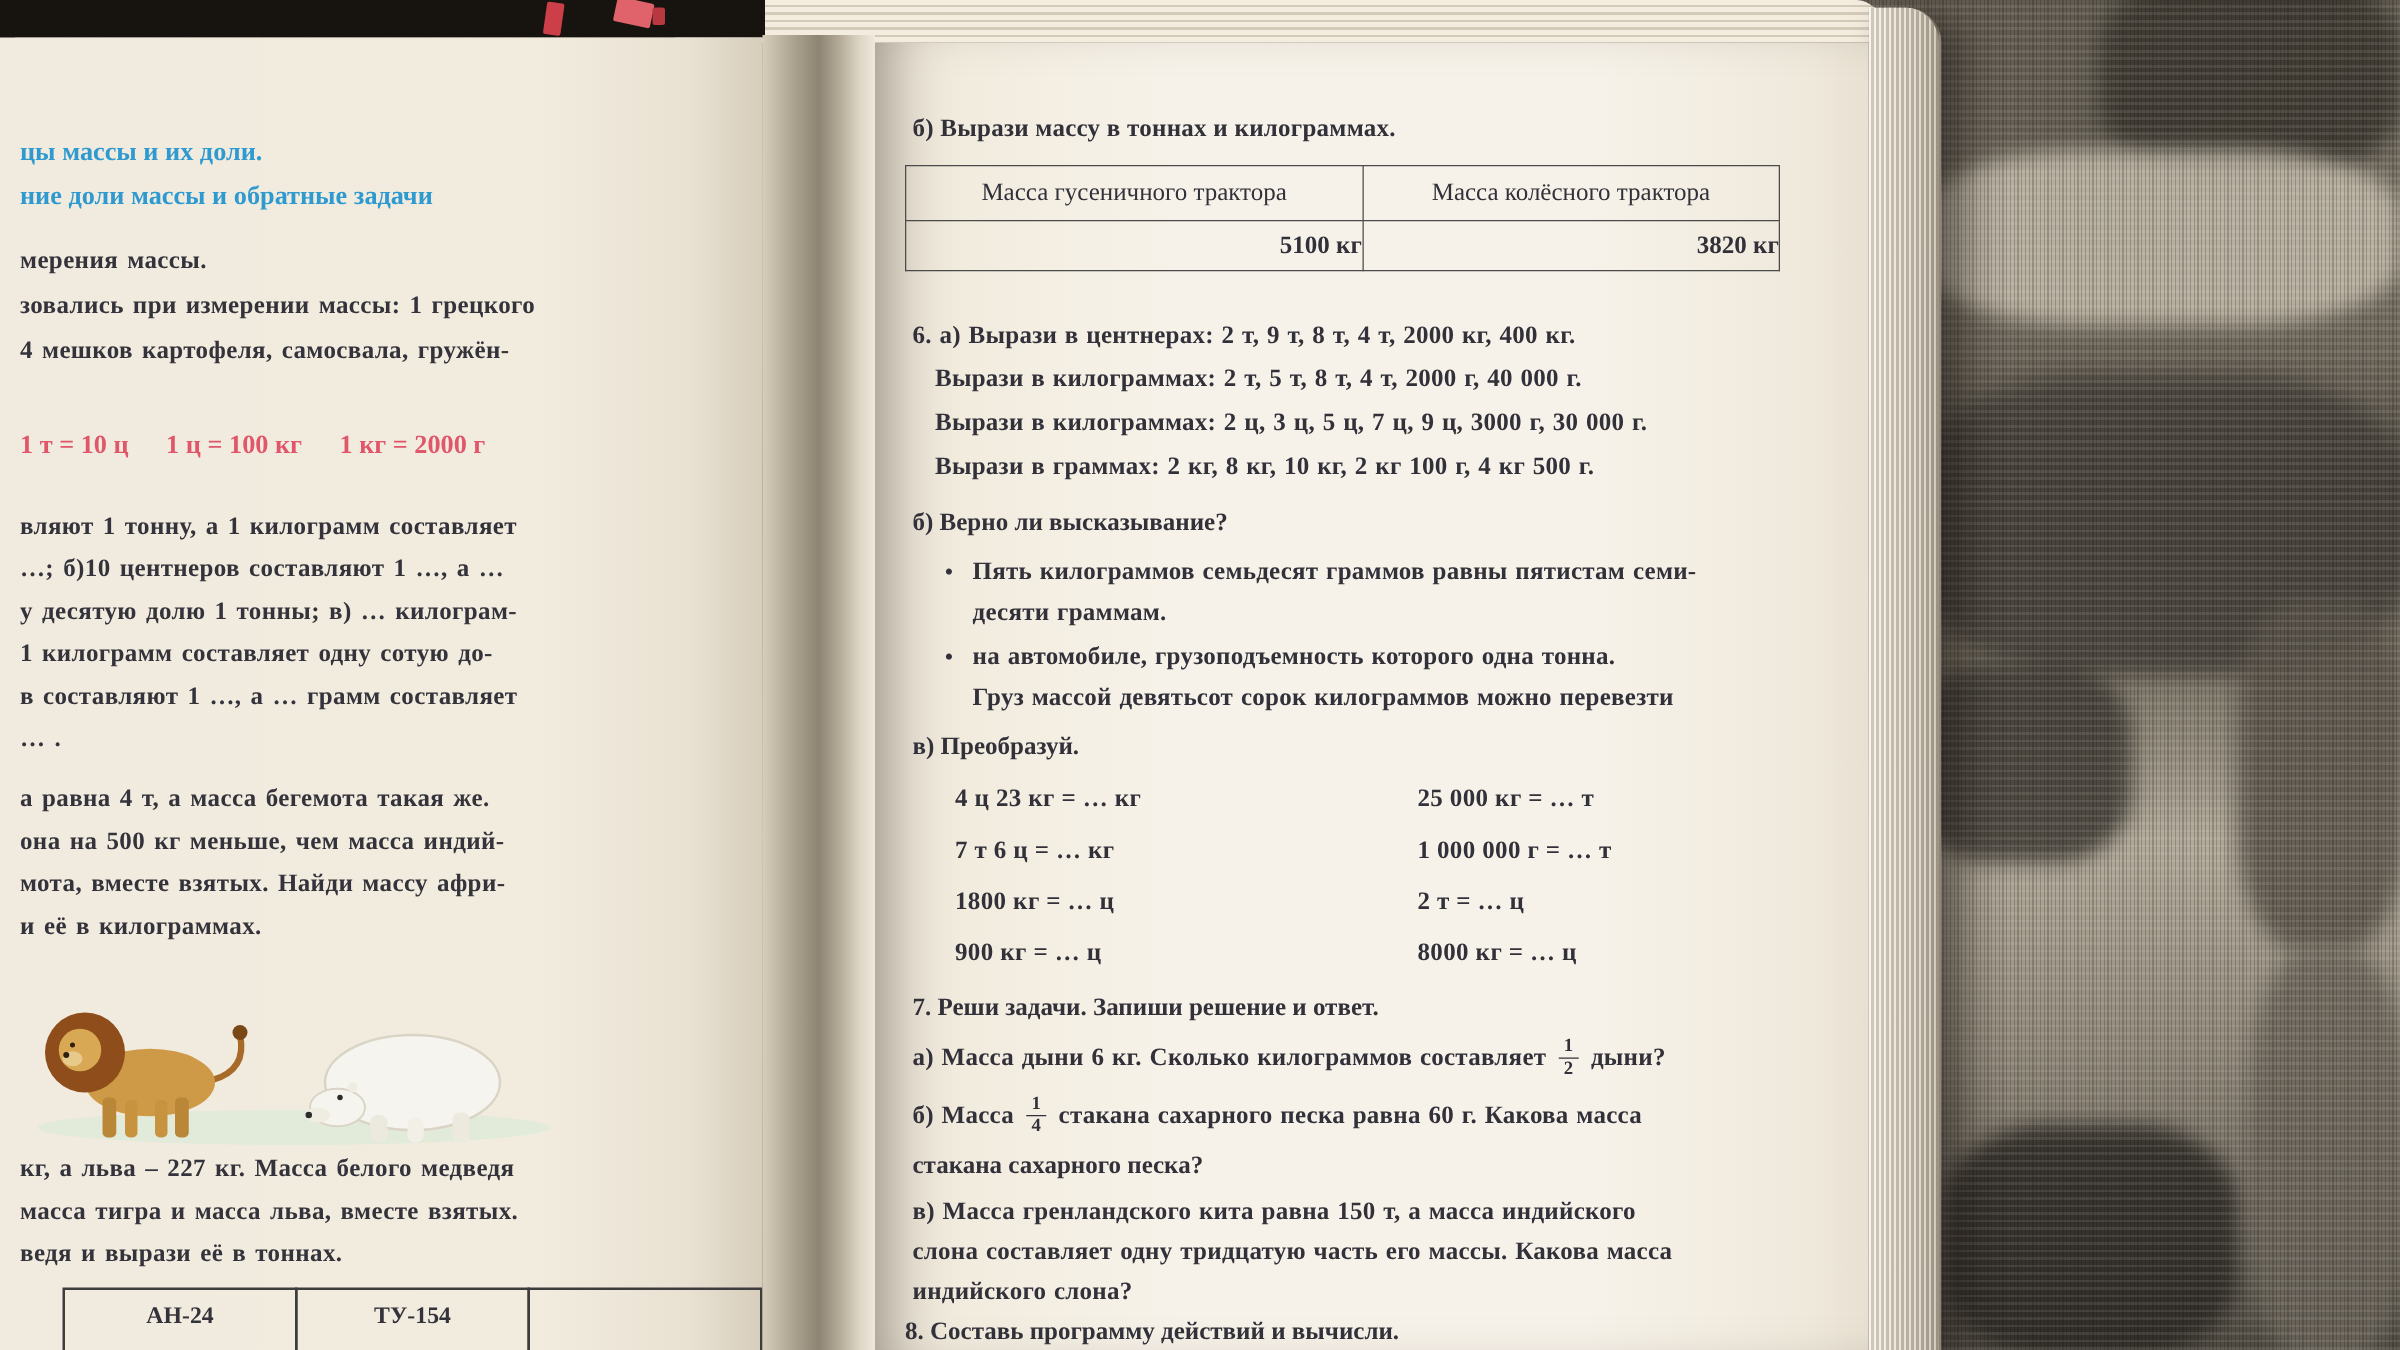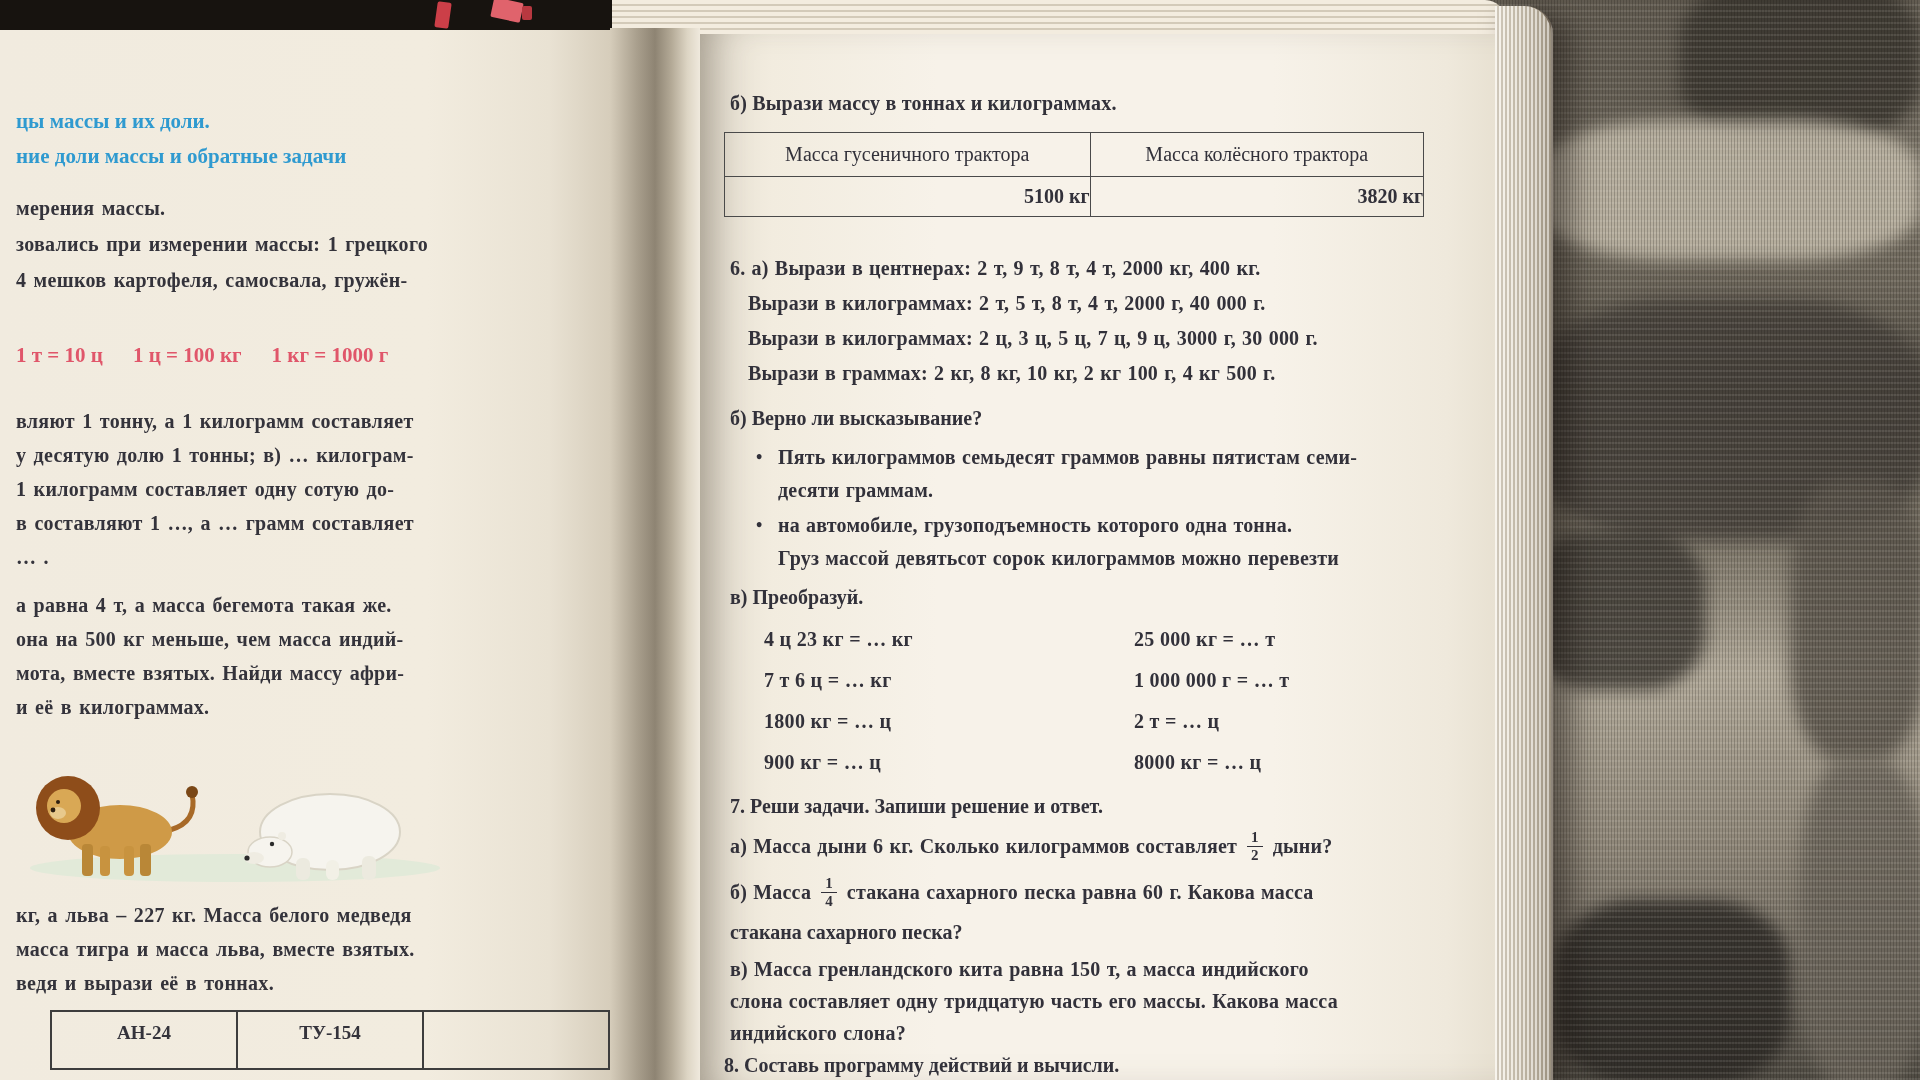--- a/index.html
+++ b/index.html
@@ -60,21 +60,21 @@
 
   
   .lp-content { padding:74px 0 0 16px; }
   .lp-h { color:#2f9ad0; font-size:21px; line-height:35px; white-space:nowrap; }
   .lp-line { font-size:20px; line-height:34px; white-space:nowrap; word-spacing:2px; letter-spacing:.3px; }
   .lp-intro { margin-top:16px; } .lp-intro .lp-line { line-height:36px; }
   .lp-formula { margin-top:42px; display:flex; gap:30px; color:#e0566a; font-size:21px; line-height:30px; white-space:nowrap; }
   .lp-para-a { margin-top:34px; }
   .lp-para-b { margin-top:14px; }
   .lp-illustration { margin-top:8px; margin-left:4px; width:430px; height:152px; }
-  .lp-para-c { margin-top:14px; }
+  .lp-para-c { margin-top:0; }
   .lp-table { margin:10px 0 0 34px; display:flex; }
   .lp-cell { width:190px; height:60px; border:2px solid #3d3d3d; margin-left:-2px;
       text-align:center; padding-top:10px; font-size:19px; }
   .lp-cell:first-child { margin-left:0; }
 
   
   .rp-content { padding:54px 0 0 30px; width:765px; }
   .rp-title { font-size:20px; line-height:30px; white-space:nowrap; letter-spacing:.2px; }
   .tractor-table { margin-top:14px; margin-left:-6px; border-collapse:collapse; width:700px; }
   .tractor-table th, .tractor-table td { border:1.6px solid #4a4a4a; text-align:center; font-size:20px; }
@@ -133,25 +133,26 @@
 
       <div class="lp-intro">
         <div class="lp-line">мерения массы.</div>
         <div class="lp-line">зовались при измерении массы: 1 грецкого</div>
         <div class="lp-line">4 мешков картофеля, самосвала, гружён-</div>
       </div>
 
       <div class="lp-formula">
         <span>1 т = 10 ц</span>
         <span>1 ц = 100 кг</span>
-        <span>1 кг = 1000 г</span>
+        <span>1 кг = 2000 г</span>
       </div>
 
       <div class="lp-para-a">
         <div class="lp-line">вляют 1 тонну, а 1 килограмм составляет</div>
+        <div class="lp-line">…; б)10 центнеров составляют 1 …, а …</div>
         <div class="lp-line">у десятую долю 1 тонны; в) … килограм-</div>
         <div class="lp-line">1 килограмм составляет одну сотую до-</div>
         <div class="lp-line">в составляют 1 …, а … грамм составляет</div>
         <div class="lp-line">… .</div>
       </div>
 
       <div class="lp-para-b">
         <div class="lp-line">а равна 4 т, а масса бегемота такая же.</div>
         <div class="lp-line">она на 500 кг меньше, чем масса индий-</div>
         <div class="lp-line">мота, вместе взятых. Найди массу афри-</div>

